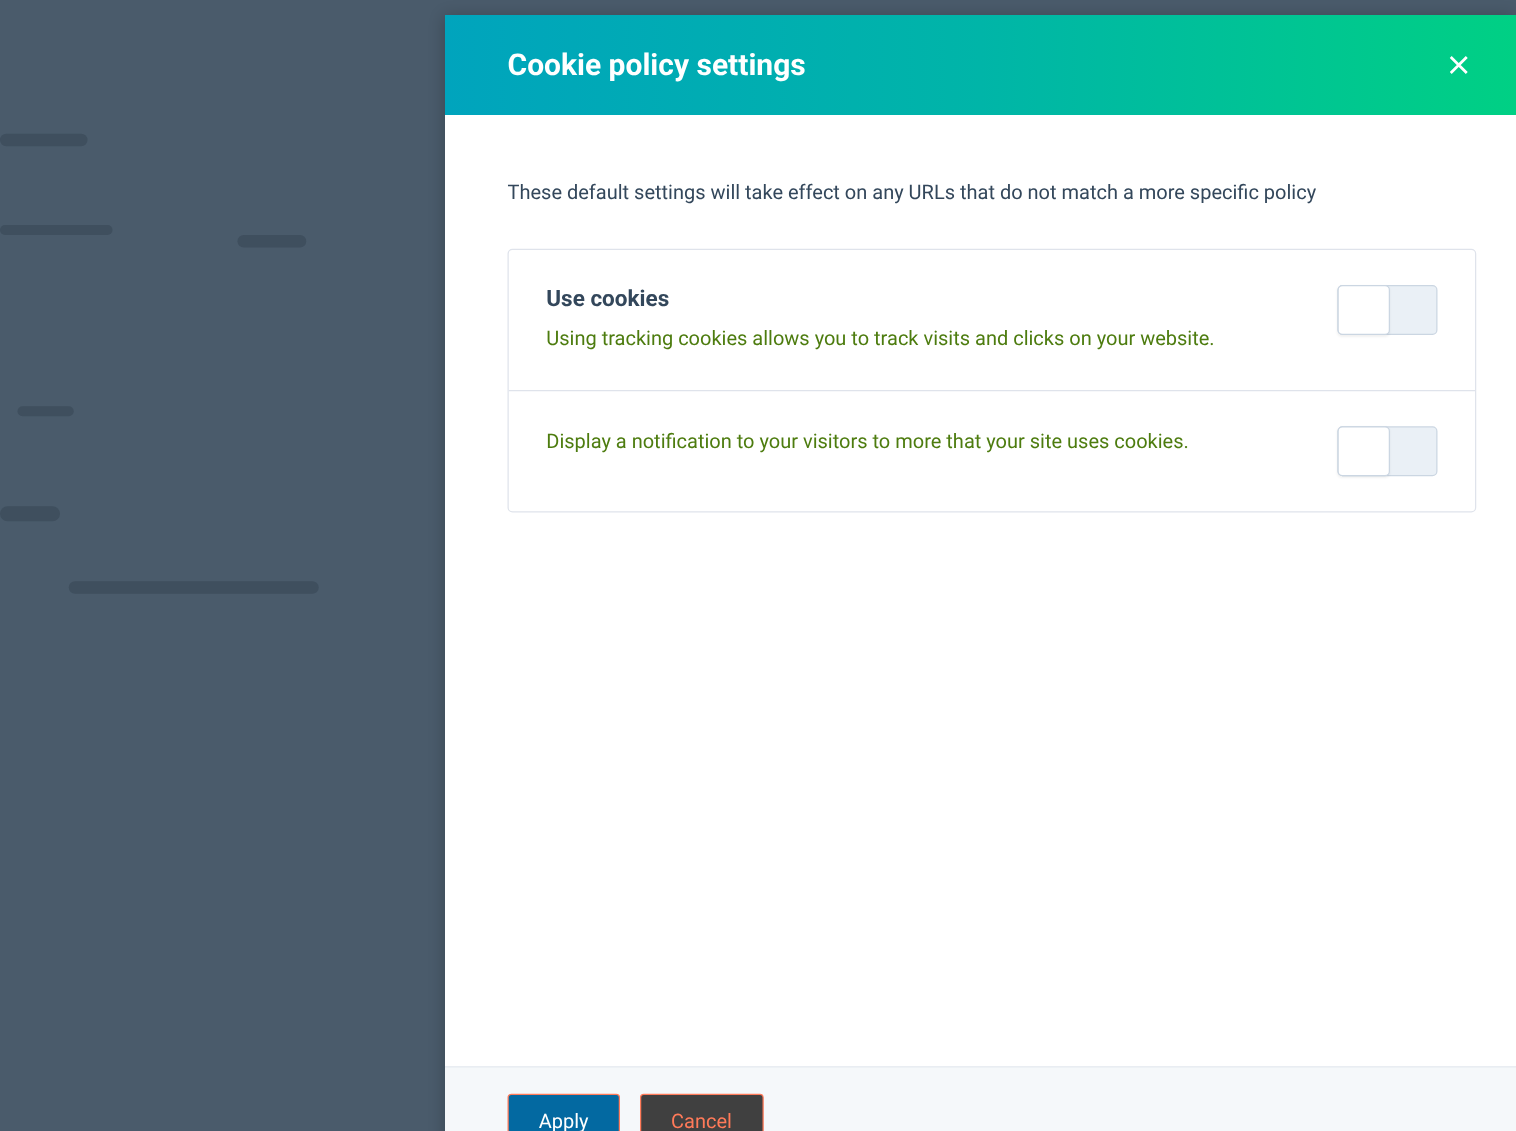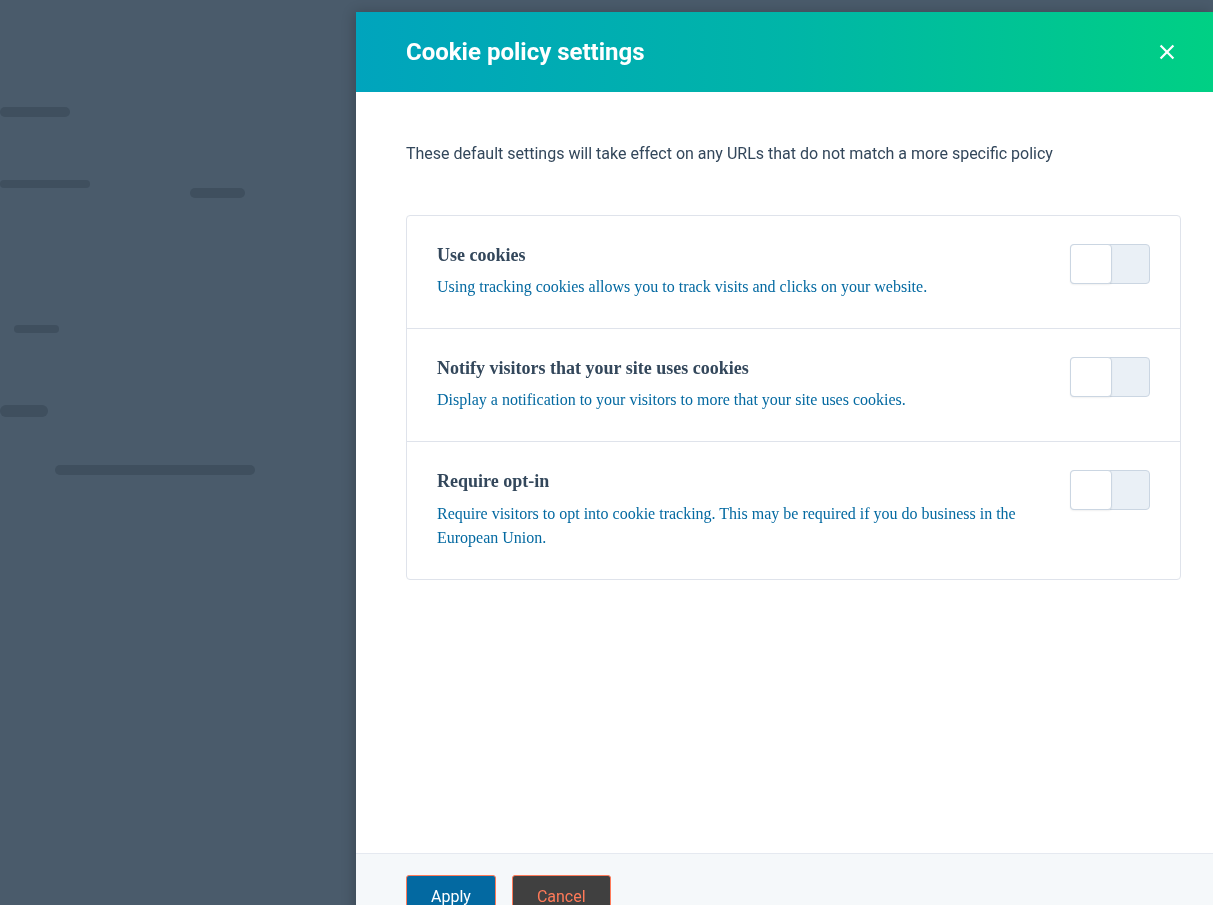--- a/index.html
+++ b/index.html
@@ -25,27 +25,27 @@
 .panel-header {
   height:80px; flex:0 0 auto; display:flex; align-items:center;
   justify-content:space-between; padding:0 32px 0 50px;
   background:linear-gradient(90deg,#00a4bd 0%,#00b5a8 50%,#00d084 100%);
   color:#fff;
 }
 .panel-title { font-size:24px; font-weight:700; }
 .close-btn { width:28px; height:28px; cursor:pointer; display:flex; align-items:center; justify-content:center; }
 .close-btn svg { width:22px; height:22px; stroke:#fff; stroke-width:2.4; }
 .panel-body { flex:1 1 auto; overflow:auto; padding:50px 32px 30px 50px; }
-.intro { color:#33475b; font-size:16px; line-height:1.55; margin-bottom:48px; }
+.intro { color:#33475b; font-size:16px; line-height:1.55; margin-bottom:32px; }
 .settings-list { border:1px solid #dfe3eb; border-radius:4px; }
-.setting-row { display:flex; padding:28px 30px; align-items:flex-start; gap:28px;font-family:Liberation Serif, serif; }
+.setting-row { display:flex; padding:28px 30px; align-items:flex-start; gap:28px; }
 .setting-row + .setting-row { border-top:1px solid #dfe3eb; }
 .setting-text { flex:1 1 auto; }
 .setting-title { font-size:18px; font-weight:700; color:#33475b; margin-bottom:8px; line-height:1.3; }
-.setting-desc { font-size:16px; color:#0369a1; line-height:1.55; }
+.setting-desc { font-size:16px; color:#4d7c0f; line-height:1.55; }
 .toggle {
   flex:0 0 auto; width:80px; height:40px; border:1px solid #cbd6e2;
   border-radius:4px; background:#eaf0f6; position:relative; cursor:pointer;
 }
 .toggle .knob {
   position:absolute; top:-1px; left:-1px; width:42px; height:40px;
   border:1px solid #cbd6e2; border-radius:4px; background:#fff;
   box-shadow:0 1px 2px rgba(0,0,0,.06);
 }
 .panel-footer {
@@ -92,37 +92,27 @@
           <div class="setting-title">Use cookies</div>
           <div class="setting-desc">Using tracking cookies allows you to track visits and clicks on your website.</div>
         </div>
         <div class="toggle">
           <div class="knob"></div>
         </div>
       </div>
 
       <div class="setting-row">
         <div class="setting-text">
-          <div class="setting-title">Notify visitors that your site uses cookies</div>
           <div class="setting-desc">Display a notification to your visitors to more that your site uses cookies.</div>
         </div>
         <div class="toggle">
           <div class="knob"></div>
         </div>
       </div>
 
-      <div class="setting-row">
-        <div class="setting-text">
-          <div class="setting-title">Require opt-in</div>
-          <div class="setting-desc">Require visitors to opt into cookie tracking. This may be required if you do business in the European Union.</div>
-        </div>
-        <div class="toggle">
-          <div class="knob"></div>
-        </div>
-      </div>
 
     </div>
   </div>
 
   <div class="panel-footer">
     <div class="btn btn-primary">Apply</div>
     <div class="btn btn-secondary">Cancel</div>
   </div>
 </div>
 

